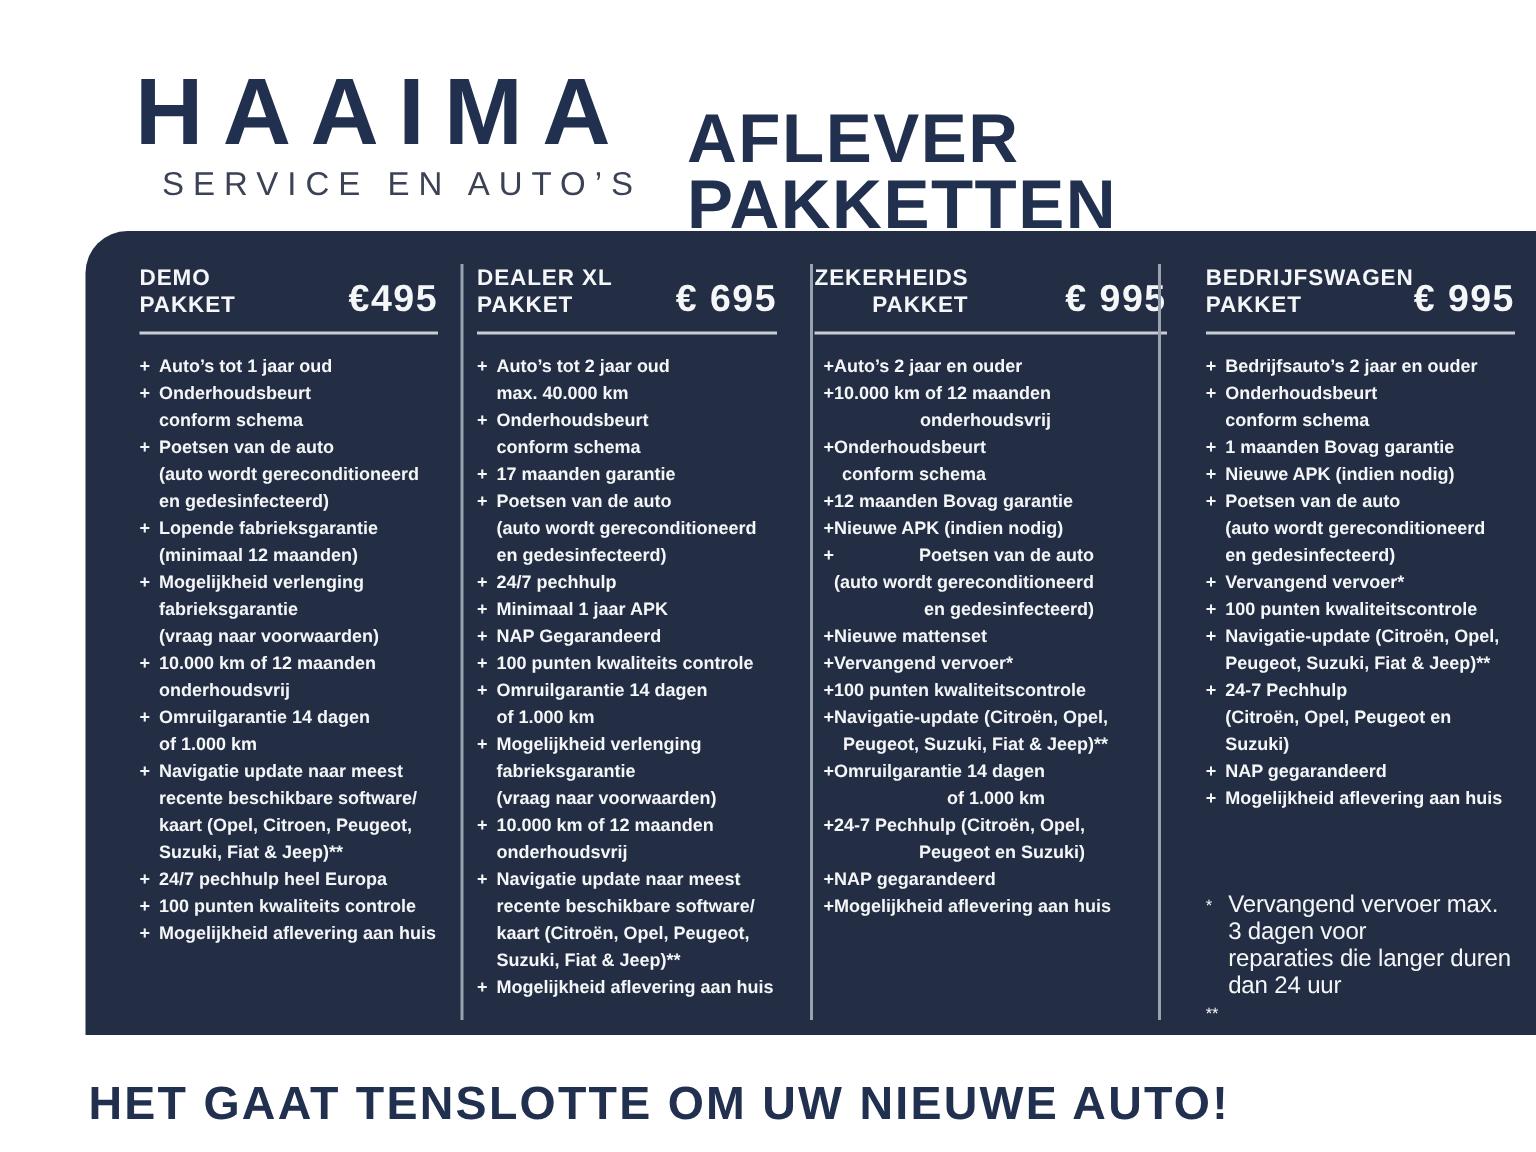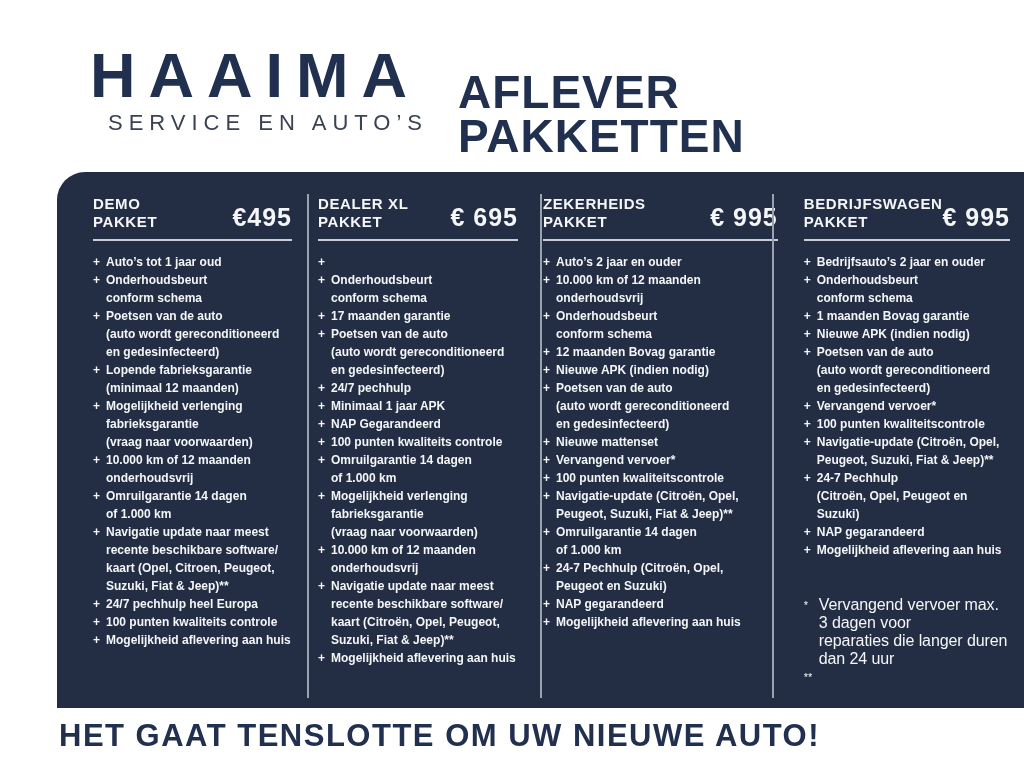--- a/index.html
+++ b/index.html
@@ -29,35 +29,35 @@
     font-size:22px;font-weight:400;letter-spacing:6px;
     color:var(--subtitle);white-space:nowrap;
   }
   .page-title{
     position:absolute;left:458px;top:50px;
     font-size:46px;font-weight:700;line-height:44px;letter-spacing:1px;
     color:var(--navy);white-space:pre-line;margin-top:20px;
   }
   
   .panel{
-    position:absolute;left:57px;top:172px;width:967px;height:536px;
+    position:absolute;left:57px;top:154px;width:967px;height:536px;
     background:var(--panel-bg);
     border-radius:28px 0 0 0;
     display:flex;
-    padding:23px 0 20px 0;
+    padding:23px 0 3px 0;
     color:var(--text-white);
   }
   .sep{position:absolute;top:22px;bottom:10px;width:2px;background:var(--separator);}
   .sep-0{left:250px;}
   .sep-1{left:483px;}
   .sep-2{left:715px;}
   .col{display:flex;flex-direction:column;padding-right:8px;}
   .col-0{width:250px;padding-left:36px;}
   .col-1{width:233px;padding-left:18px;}
-  .col-2{width:268px;padding-left:17px;}
+  .col-2{width:268px;padding-left:17px;text-align:right;}
   .col-3{flex:1;padding-left:18px;padding-right:14px;}
   .col-head{display:flex;justify-content:space-between;align-items:flex-end;}
   .pkg-title{
     font-size:15px;font-weight:700;line-height:17.5px;letter-spacing:.6px;
     white-space:pre-line;
   }
   .pkg-price{font-size:25px;font-weight:700;letter-spacing:1px;margin-bottom:-2px;white-space:nowrap;}
   .divider{height:2px;background:var(--divider);margin-top:9px;}
   .items{margin-top:12px;}
   .item{display:flex;}
@@ -167,20 +167,22 @@
   <div class="col col-1">
     <div class="col-head">
       <div class="pkg-title">DEALER XL
 PAKKET</div>
       <div class="pkg-price">€ 695</div>
     </div>
     <div class="divider"></div>
     <div class="items">
   <div class="item">
     <span class="bullet">+</span>
+    <span class="item-text">Auto’s tot 2 jaar oud
+max. 40.000 km</span>
   </div>
 
   <div class="item">
     <span class="bullet">+</span>
     <span class="item-text">Onderhoudsbeurt
 conform schema</span>
   </div>
 
   <div class="item">
     <span class="bullet">+</span>

